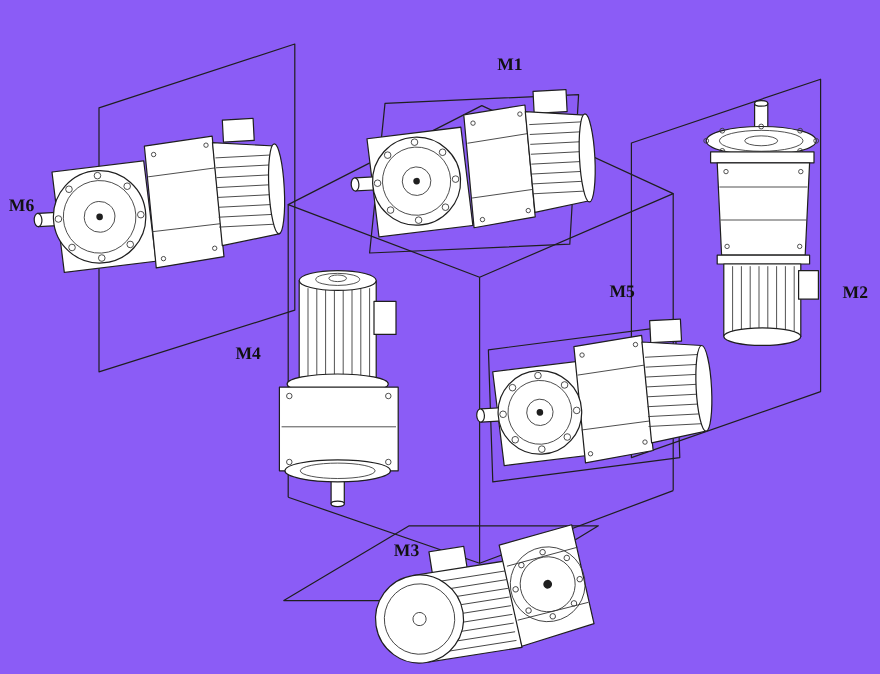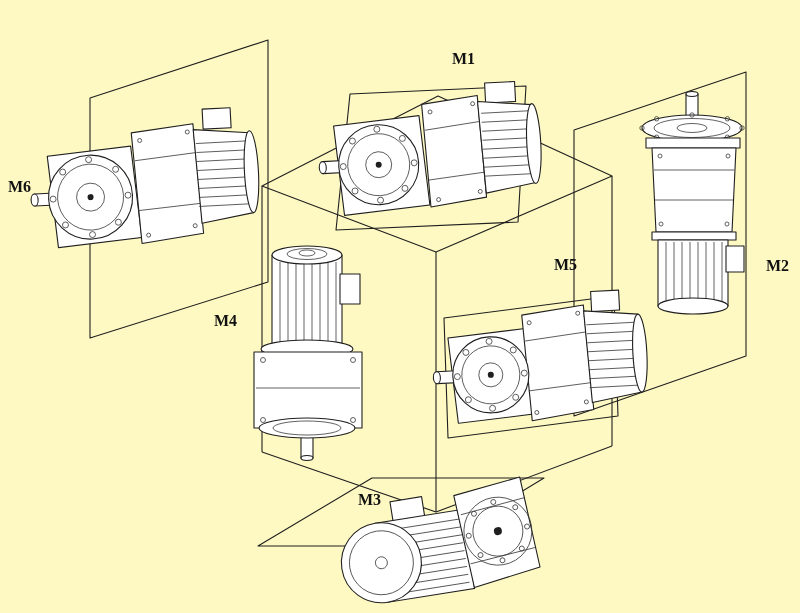--- a/index.html
+++ b/index.html
@@ -1,16 +1,16 @@
 <!DOCTYPE html>
 <html><head>
 <meta charset="utf-8">
 <style>
   html,body{margin:0;padding:0;background:#fff;}
-  .stage{position:relative;width:800px;height:613px;background:#fef9c3;overflow:hidden;
+  .stage{position:relative;width:800px;height:613px;background:#8b5cf6;overflow:hidden;
          font-family:"Liberation Serif", serif;}
   svg{display:block;}
   .s   {stroke:#1f1f1f;stroke-width:1.1;fill:none;stroke-linejoin:round;}
   .sw  {stroke:#1f1f1f;stroke-width:1.1;fill:#ffffff;stroke-linejoin:round;}
   .thin{stroke:#3a3a3a;stroke-width:.8;fill:none;}
   .dot {fill:#1f1f1f;stroke:none;}
   text.lbl{font-family:"Liberation Serif", serif;font-weight:bold;font-size:16px;fill:#111;}
 </style>
 </head>
 <body>

